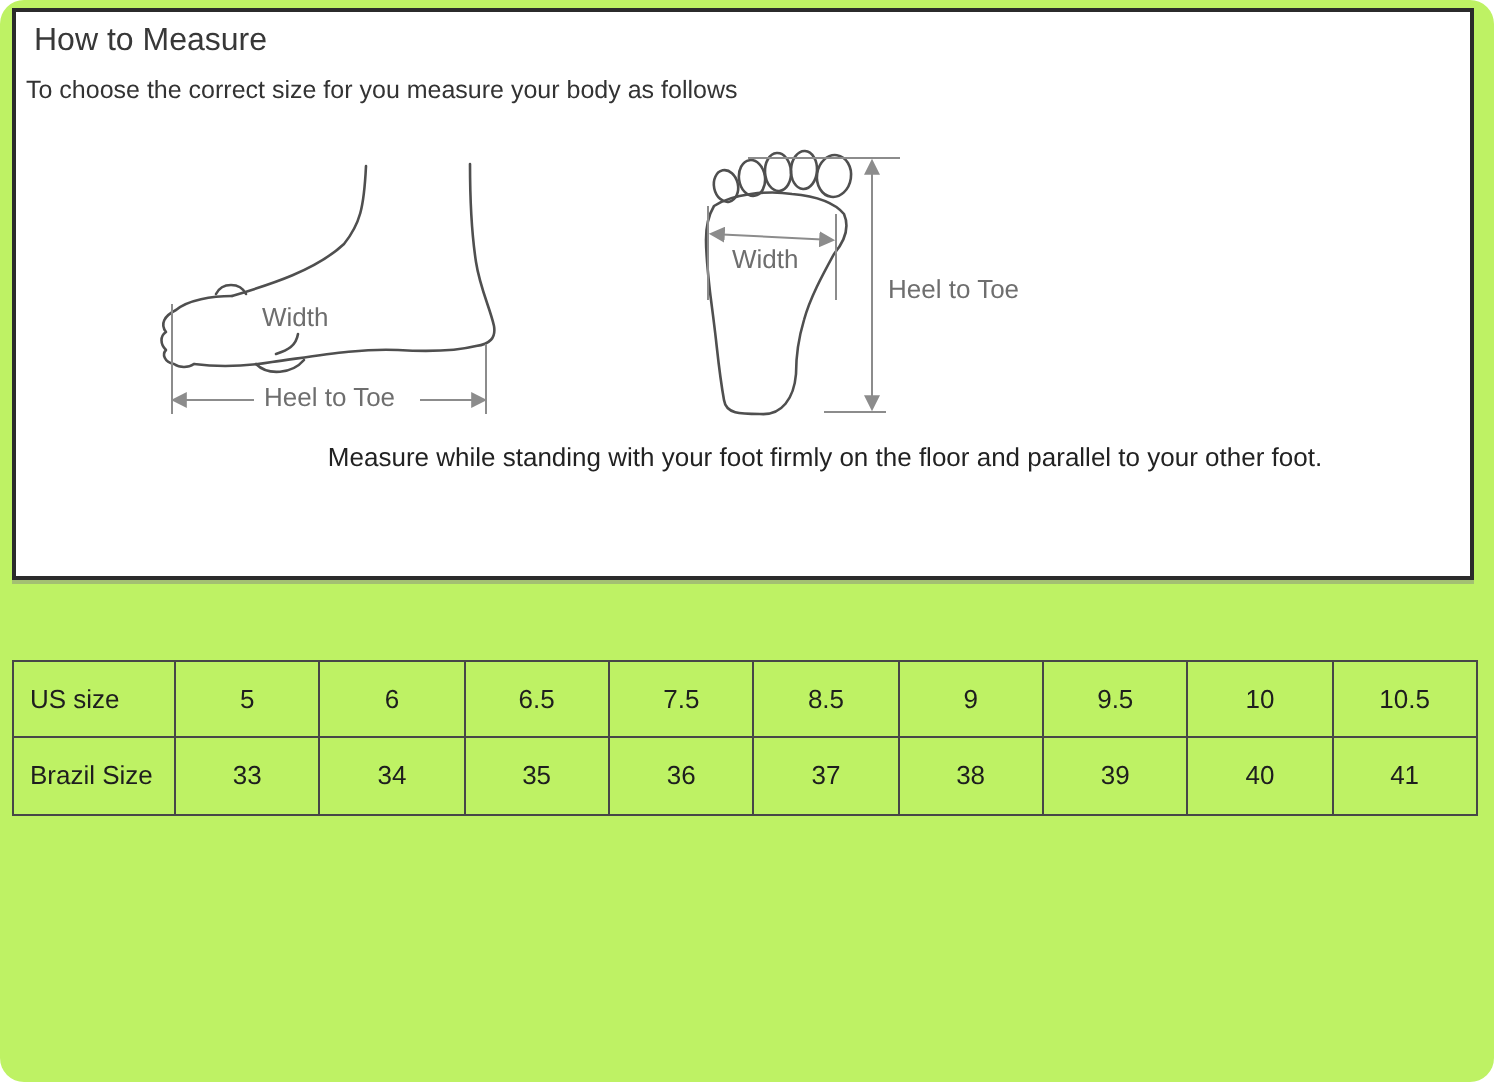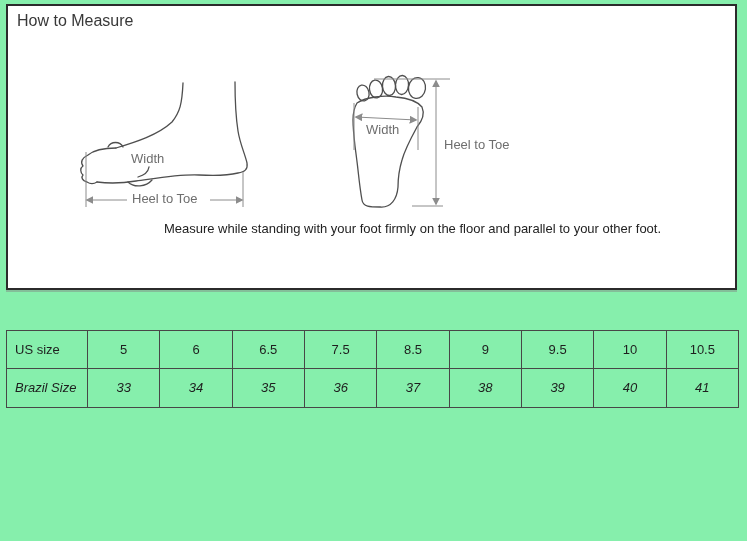--- a/index.html
+++ b/index.html
@@ -1,17 +1,17 @@
 <!DOCTYPE html>
 <html><head>
 <meta charset="utf-8">
 <style>
   html,body{margin:0;padding:0;background:#fff;}
   body{font-family:"Liberation Sans","DejaVu Sans",sans-serif;}
-  .screen{position:relative;width:747px;height:541px;background:#86efac;overflow:hidden;}
+  .screen{position:relative;width:747px;height:541px;background:#bef264;overflow:hidden;border-radius:12px;}
 
   
   .panel{position:absolute;left:6px;top:4px;width:731px;height:286px;
          box-sizing:border-box;border:2px solid #2b2b2b;background:#fff;
          box-shadow:0 2px 0 rgba(130,130,130,.45);}
   .title{position:absolute;left:17px;top:12px;font-size:16px;color:#383838;}
   .subtitle{position:absolute;left:13px;top:38px;font-size:12.5px;color:#333;}
   .caption{position:absolute;left:6px;top:221px;width:731px;text-align:center;
            font-size:13px;color:#222;margin-left:41px;}
 
@@ -19,31 +19,32 @@
   svg{position:absolute;overflow:visible;}
   .outline{fill:none;stroke:#4f4f4f;stroke-width:1.3;stroke-linecap:round;stroke-linejoin:round;}
   .measure{fill:none;stroke:#8c8c8c;stroke-width:1;}
 
   
   .table-wrap{position:absolute;left:6px;top:330px;width:733px;}
   table{border-collapse:collapse;width:100%;table-layout:fixed;}
   td{border:1px solid #474747;font-size:13px;color:#1e1e1e;text-align:center;
      vertical-align:middle;padding:0;line-height:1.35;}
   td.label-cell{text-align:left;padding-left:8px;white-space:pre-line;width:72px;}
-  tr.r1 td{height:37px;} tr.r2 td{height:37px;} tr.r3 td{height:38px;font-style:italic;}
+  tr.r1 td{height:37px;} tr.r2 td{height:37px;} tr.r3 td{height:38px;}
   tr.r4 td{height:41px;} tr.r5 td{height:42px;}
 </style>
 </head>
 <body>
 
 <div class="screen">
 
   <div class="panel"></div>
 
   <div class="title">How to Measure</div>
+  <div class="subtitle">To choose the correct size for you measure your body as follows</div>
 
   <svg style="left:64px;top:76px;" width="195" height="140" viewBox="0 0 195 140">
     <defs>
       <marker id="ah" viewBox="0 0 10 10" refX="8" refY="5" markerWidth="8" markerHeight="8" orient="auto-start-reverse">
           <path d="M0,0 L10,5 L0,10 z" fill="#8c8c8c"></path>
         </marker>
     </defs>
 
     <path class="outline" d="M119,7 C118,28 116,36 108,46 C94,59 72,66 52,72"></path>
 

